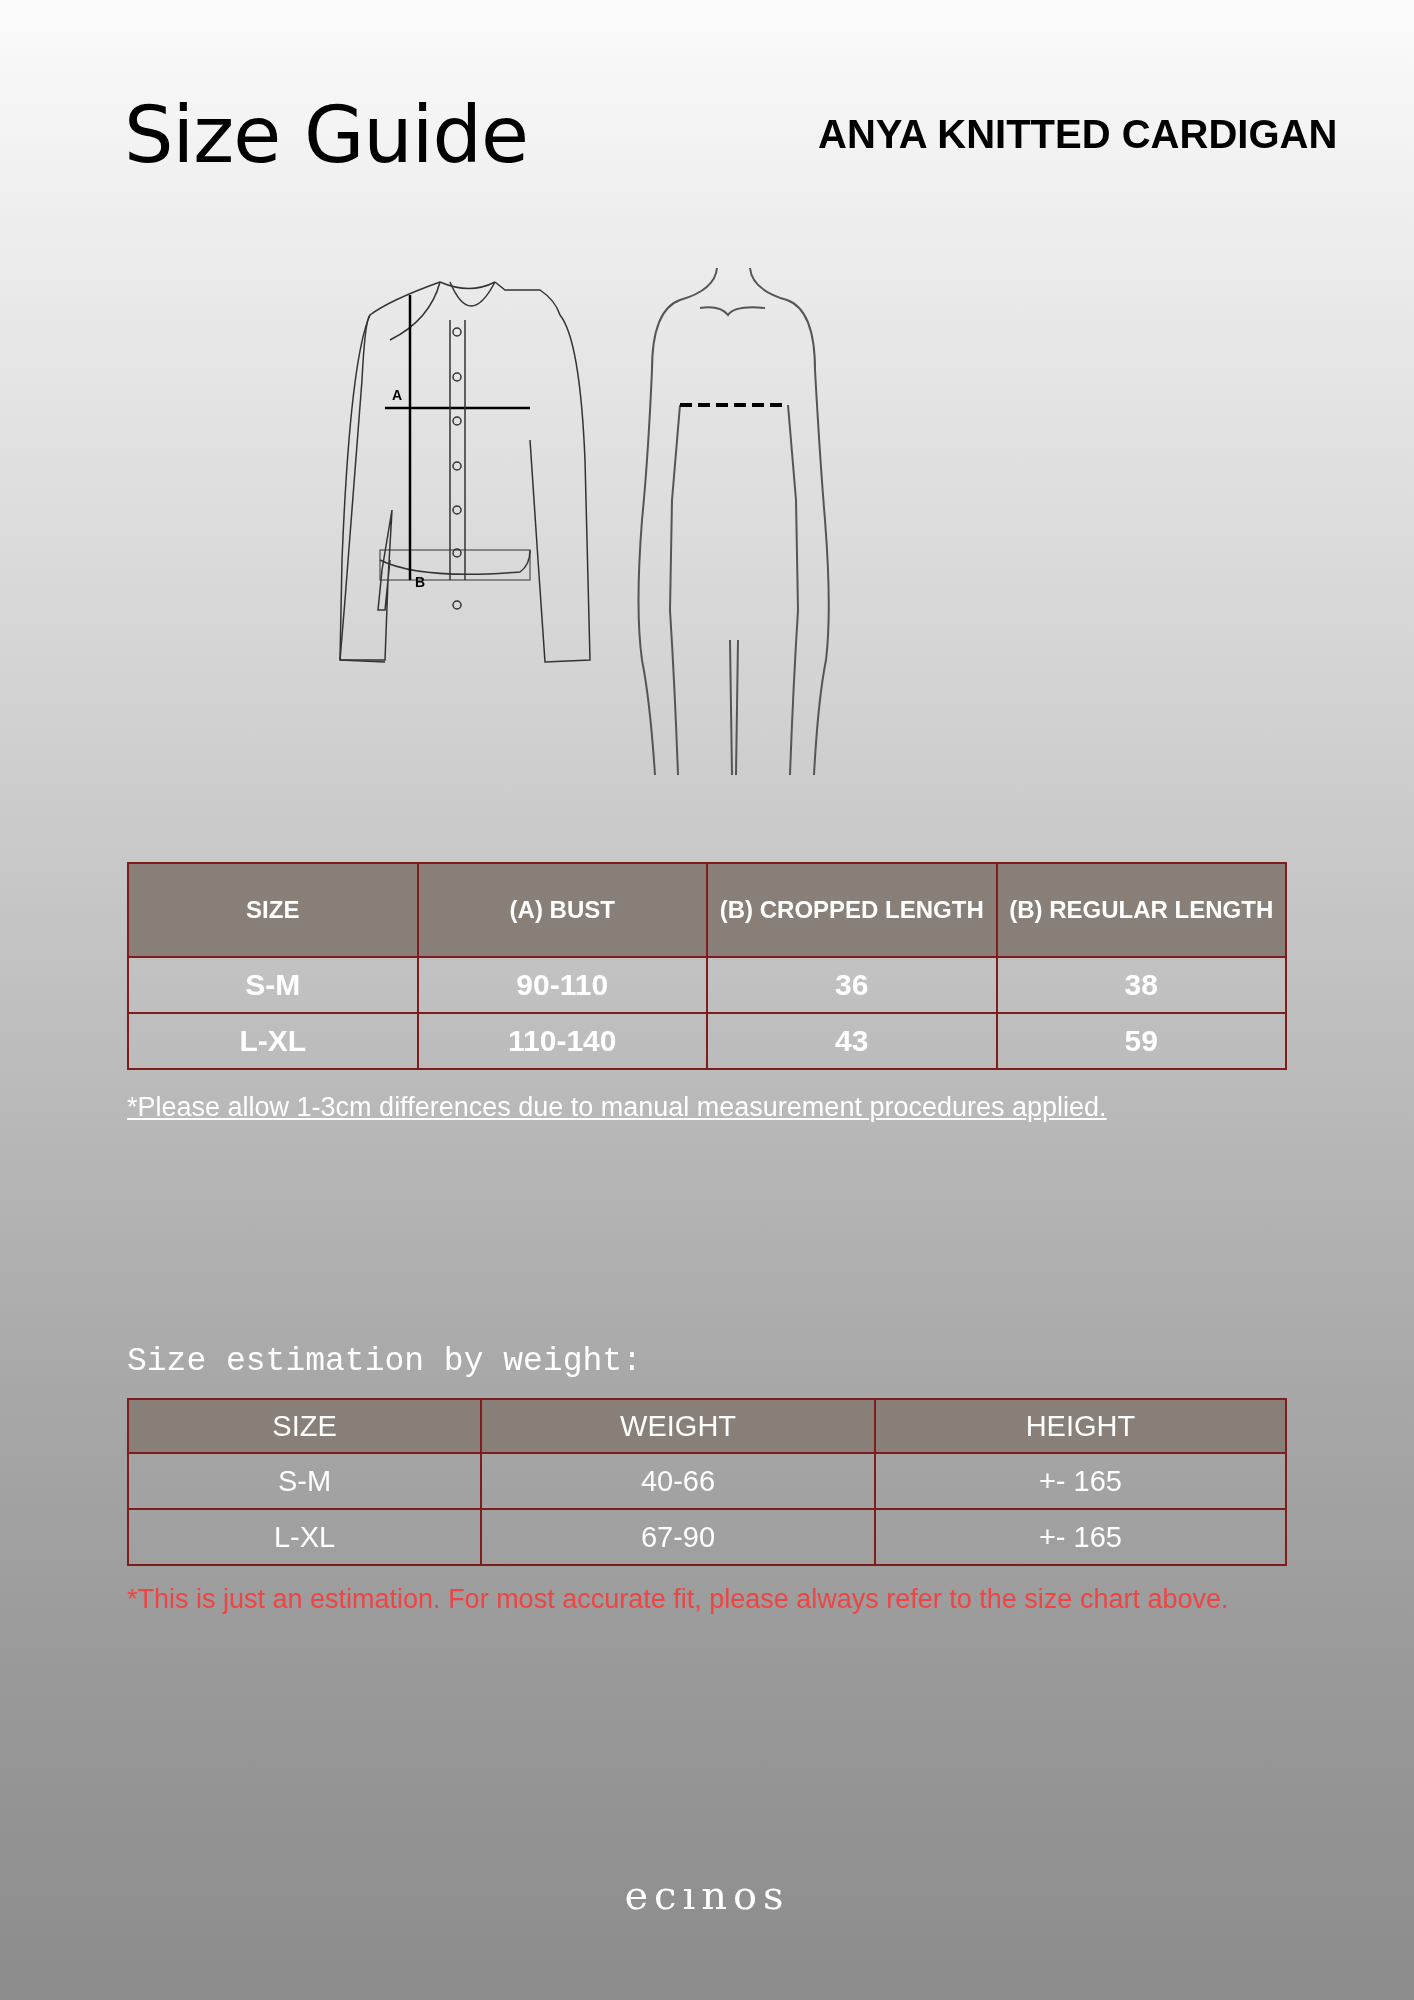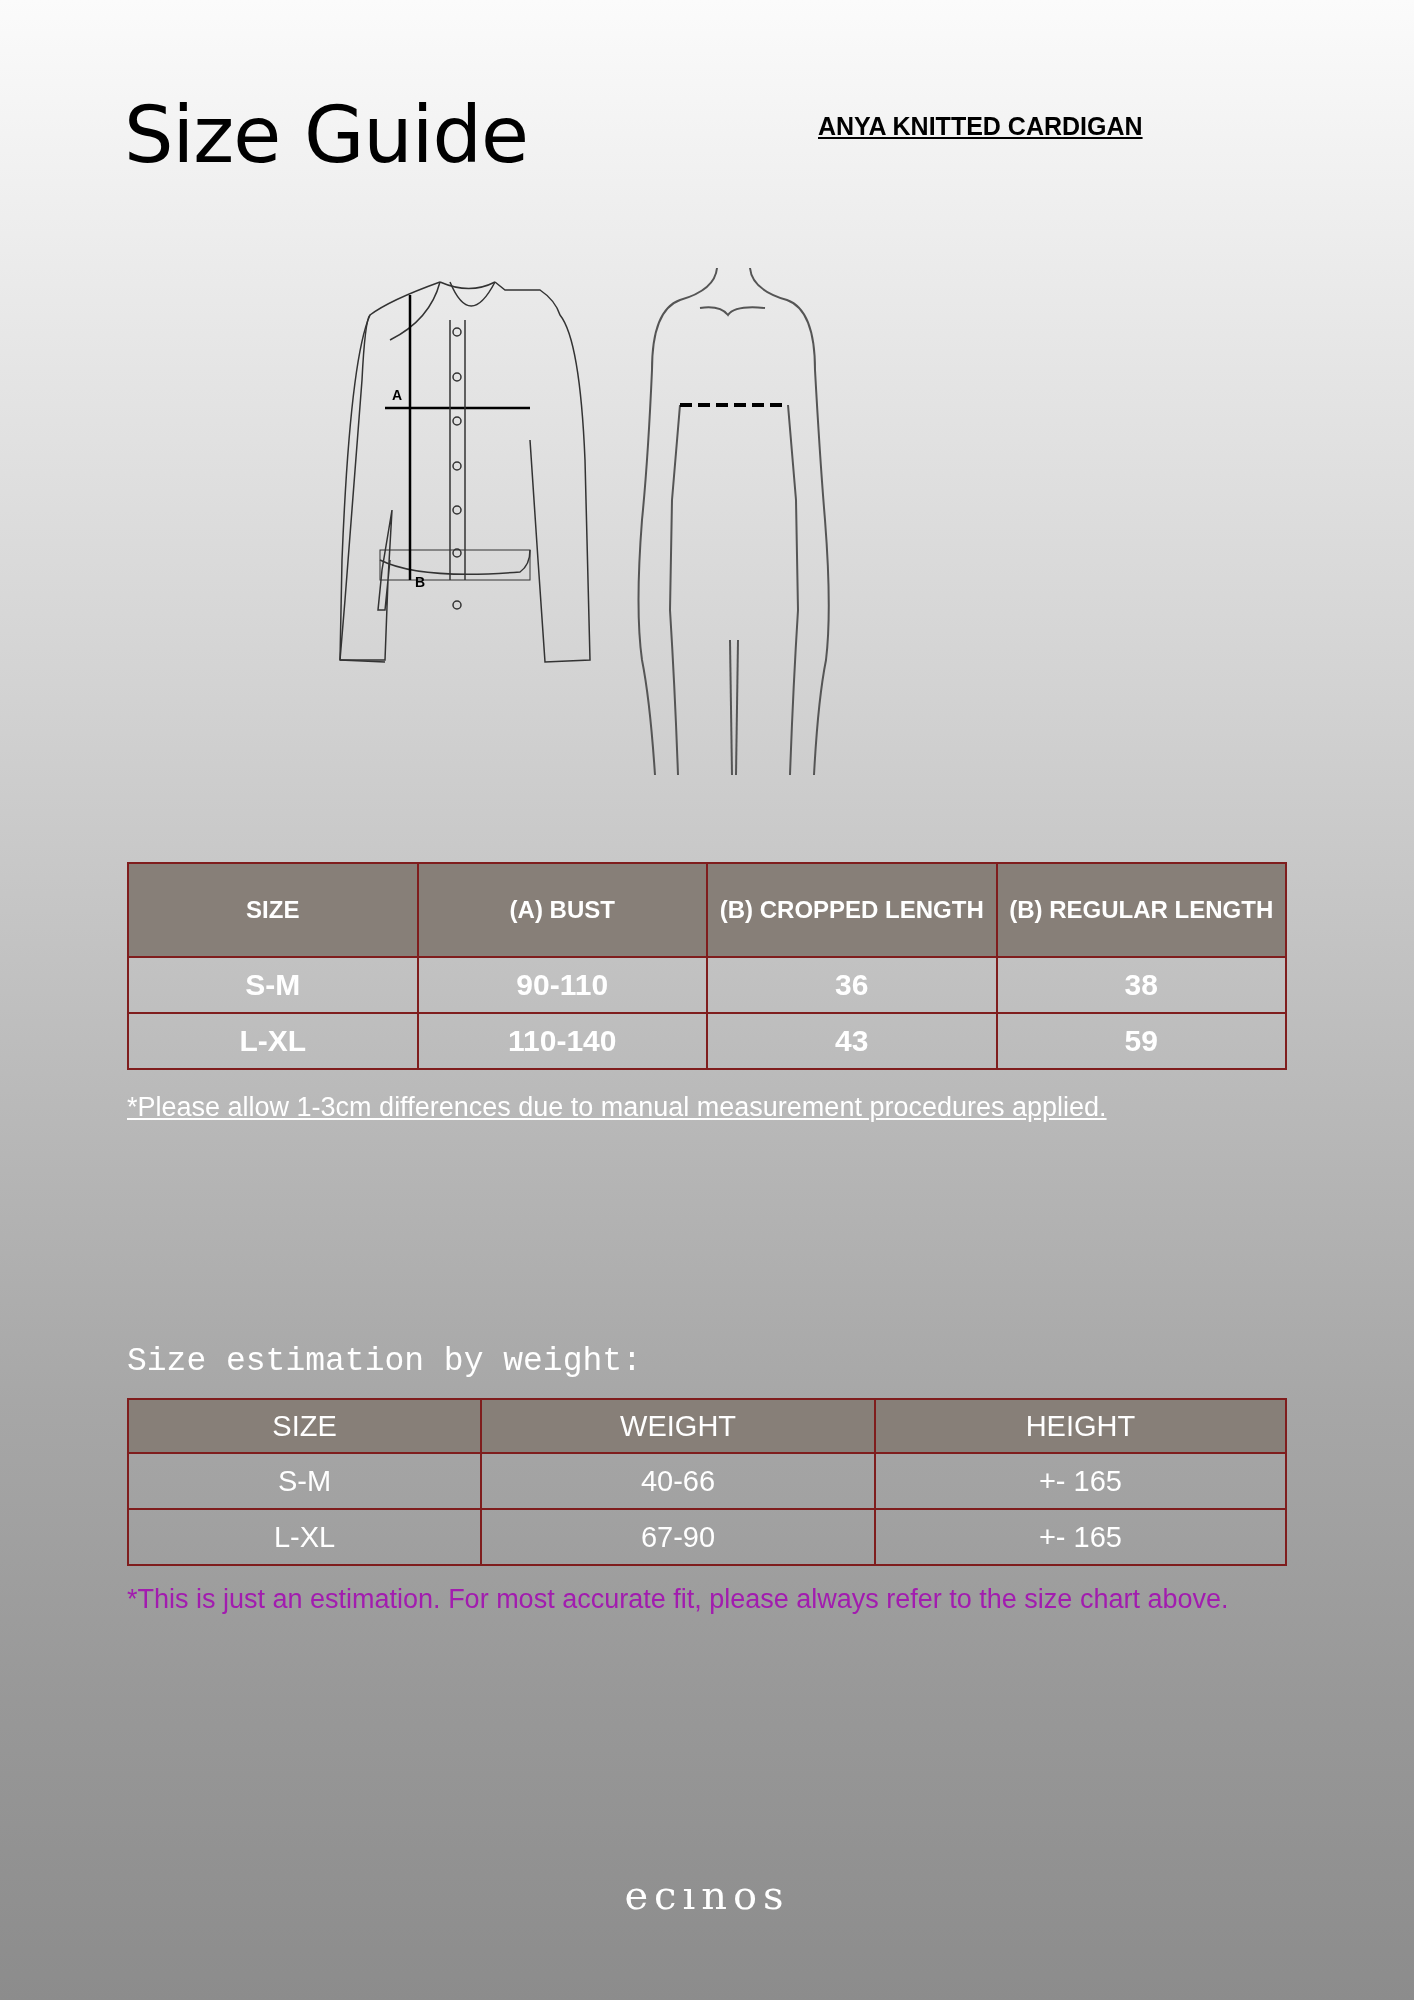--- a/index.html
+++ b/index.html
@@ -1,32 +1,32 @@
 <!DOCTYPE html>
 <html><head>
 <meta charset="utf-8">
 <style>
   html,body{margin:0;padding:0;}
   body{width:1414px;height:2000px;position:relative;overflow:hidden;
     background:linear-gradient(180deg,#fbfbfb 0%,#e9e9e9 15%,#d2d2d2 35%,#bdbdbd 52%,#a7a7a7 70%,#989898 85%,#8c8c8c 100%);
     font-family:"Liberation Sans",sans-serif;color:#fff;}
   .title{position:absolute;left:112px;top:78px;font-size:78px;color:#000;font-family:"DejaVu Sans",sans-serif;font-weight:400;letter-spacing:-1px;margin:12px;}
-  .product{position:absolute;left:818px;top:112px;font-size:25px;color:#000;font-weight:700;font-family:"Liberation Sans",sans-serif;letter-spacing:0px;text-decoration:underline;}
+  .product{position:absolute;left:818px;top:112px;font-size:40px;color:#000;font-weight:700;font-family:"Liberation Sans",sans-serif;letter-spacing:0px;}
   .illus{position:absolute;left:330px;top:260px;width:700px;height:530px;}
   table{border-collapse:collapse;position:absolute;}
   td,th{border:2px solid #7f1d1d;text-align:center;color:#fff;}
   .t1{left:127px;top:862px;width:1160px;}
   .t1 th{background:#877f78;height:92px;font-size:24px;font-weight:700;font-family:"Liberation Sans",sans-serif;width:25%;padding:0;white-space:nowrap;}
   .t1 td{height:52px;font-size:30px;font-weight:700;}
   .note1{position:absolute;left:127px;top:1092px;font-size:27px;color:#fff;text-decoration:underline;}
   .sub{position:absolute;left:127px;top:1343px;font-size:33px;color:#fff;font-family:Liberation Mono, monospace;}
   .t2{left:127px;top:1398px;width:1160px;}
   .t2 th{background:#877f78;height:52px;font-size:29px;font-weight:400;padding:0;}
   .t2 td{height:52px;font-size:29px;font-weight:400;}
-  .note2{position:absolute;left:127px;top:1580px;width:1180px;font-size:27px;line-height:39px;color:#a21caf;}
+  .note2{position:absolute;left:127px;top:1580px;width:1180px;font-size:27px;line-height:39px;color:#ef4444;}
   .logo{position:absolute;left:0;width:1414px;top:1872px;text-align:center;font-family:"DejaVu Serif",serif;font-size:40px;letter-spacing:6px;color:#fff;}
 </style>
 </head>
 <body>
 
 <h1 class="title">Size Guide</h1>
 <div class="product">ANYA KNITTED CARDIGAN</div>
 
 <svg class="illus" viewBox="0 0 700 530" fill="none" stroke="#333" stroke-width="1.5">
   <g>

